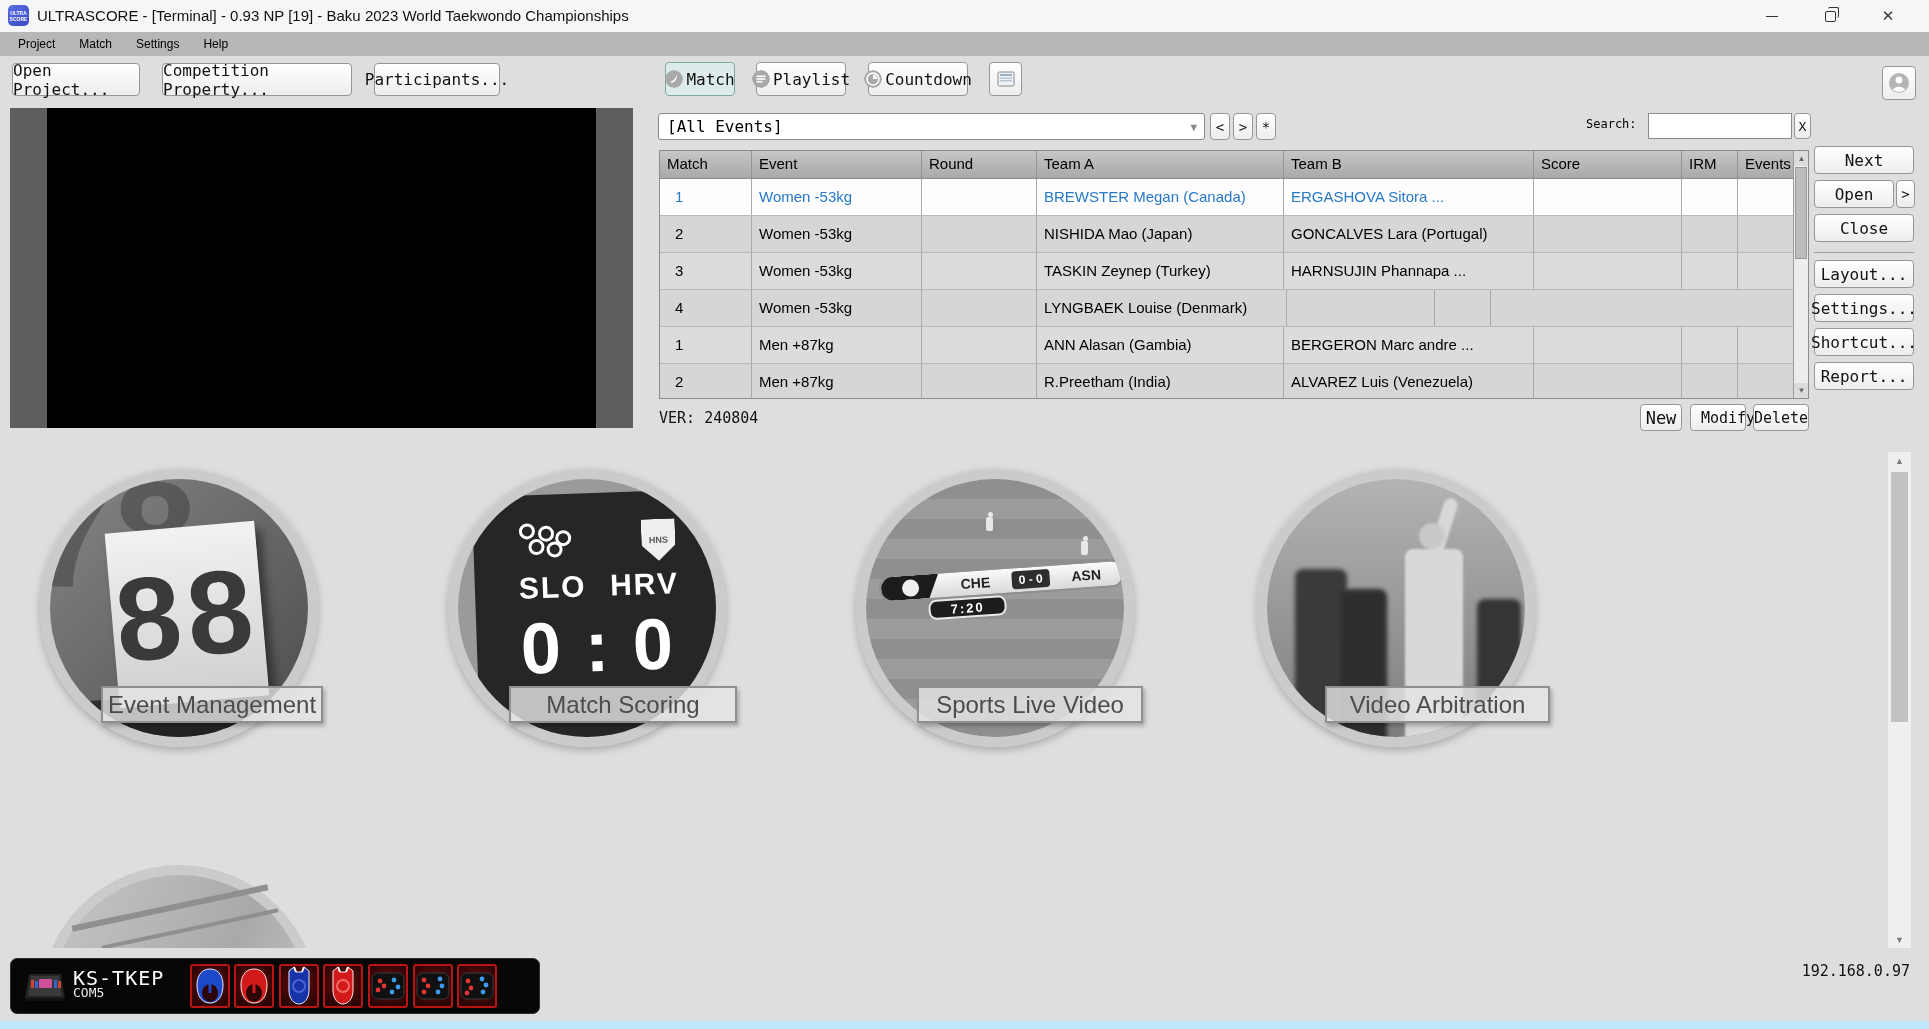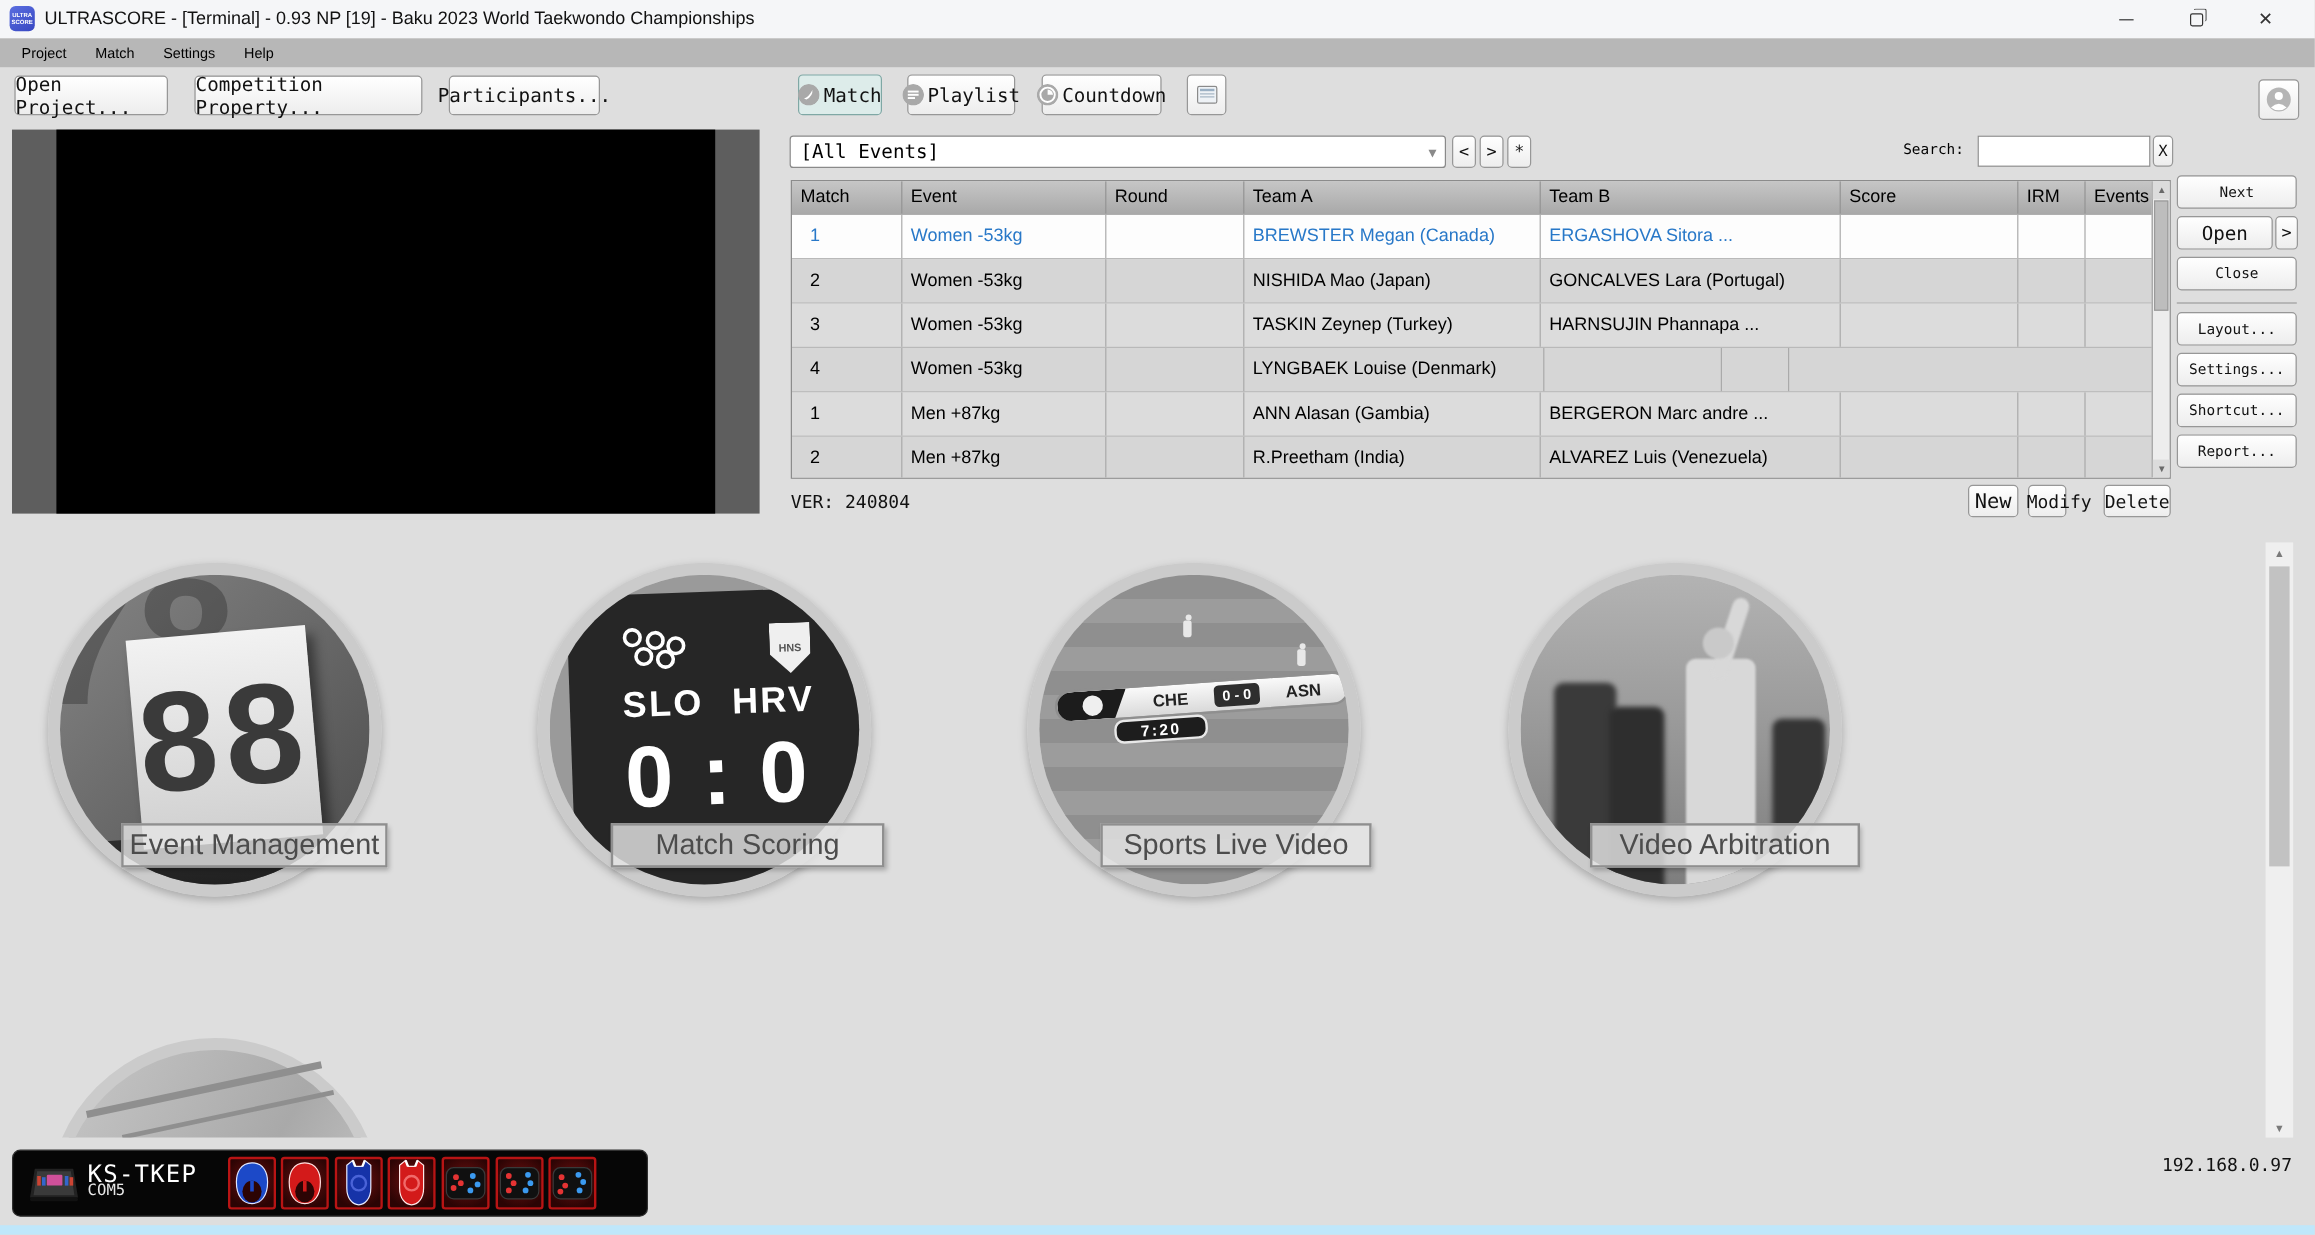--- a/index.html
+++ b/index.html
@@ -51,21 +51,21 @@
   .trow.alt { background:#dcdcdc; }
   .trow.selected { background:#fdfdfd; color:#2878c8; }
   .td { font-size:15px; padding:9px 0 0 7px; border-right:1px solid #aaaaaa; overflow:hidden; white-space:nowrap; }
   .td.match { padding-left:15px; }
   .c0{width:92px;} .c1{width:170px;} .c2{width:115px;} .c3{width:247px;} .c4{width:250px;} .c5{width:148px;} .c6{width:56px;} .c7{width:57px; border-right:none;}
   .tscroll { position:absolute; right:0; top:0; width:15px; height:247px; background:#ededed; border-left:1px solid #9a9a9a; }
   .tscroll .sarrow { position:absolute; left:0; width:15px; height:15px; font-size:8px; color:#6a6a6a; display:flex; align-items:center; justify-content:center; background:#dcdcdc; }
   .tscroll .thumb { position:absolute; left:1px; top:16px; width:12px; height:92px; background:#bdbdbd; border:1px solid #9a9a9a; }
 
   
-  .sidebtn { left:1814px; width:100px; height:28px; font-size:12px; }
+  .sidebtn { left:1814px; width:100px; height:28px; font-size:16px; }
   .divider { position:absolute; left:1814px; top:252px; width:100px; border-top:1px solid #9c9c9c; }
 
   
   .ver { position:absolute; left:659px; top:409px; font-size:15px; color:#111; }
 
   
   .module { position:absolute; width:278px; height:278px; border-radius:50%; border:10px solid #cbcbcb;
             overflow:hidden; top:469px; filter:grayscale(1); box-shadow:0 3px 8px rgba(0,0,0,0.25); }
   .mlabel { position:absolute; height:37px; background:rgba(228,228,228,0.82); border:2px solid #8f8f8f;
             color:#4c4c4c; font-size:24px; display:flex; align-items:center; justify-content:center;
@@ -337,21 +337,21 @@
     <span>Shortcut...</span>
   </div>
 <div class="btn sidebtn" style="top:362px;">
     <span>Report...</span>
   </div>
 
 <div class="ver mono">VER: 240804</div>
 <div class="btn" style="left:1640px; top:404px; width:42px; height:27px; font-size:17px;">
     <span>New</span>
   </div>
-<div class="btn" style="left:1690px; top:404px; width:32px; height:27px; font-size:15px;padding-left:20px;">
+<div class="btn" style="left:1690px; top:404px; width:56px; height:27px; font-size:15px;padding-left:20px;">
     <span>Modify</span>
   </div>
 <div class="btn" style="left:1753px; top:404px; width:56px; height:27px; font-size:15px;">
     <span>Delete</span>
   </div>
 
 <div class="module" style="left:40px;">
   <div class="m1-bg">
     <div class="m1-ghost">78</div>
     <div class="m1-base"></div>

